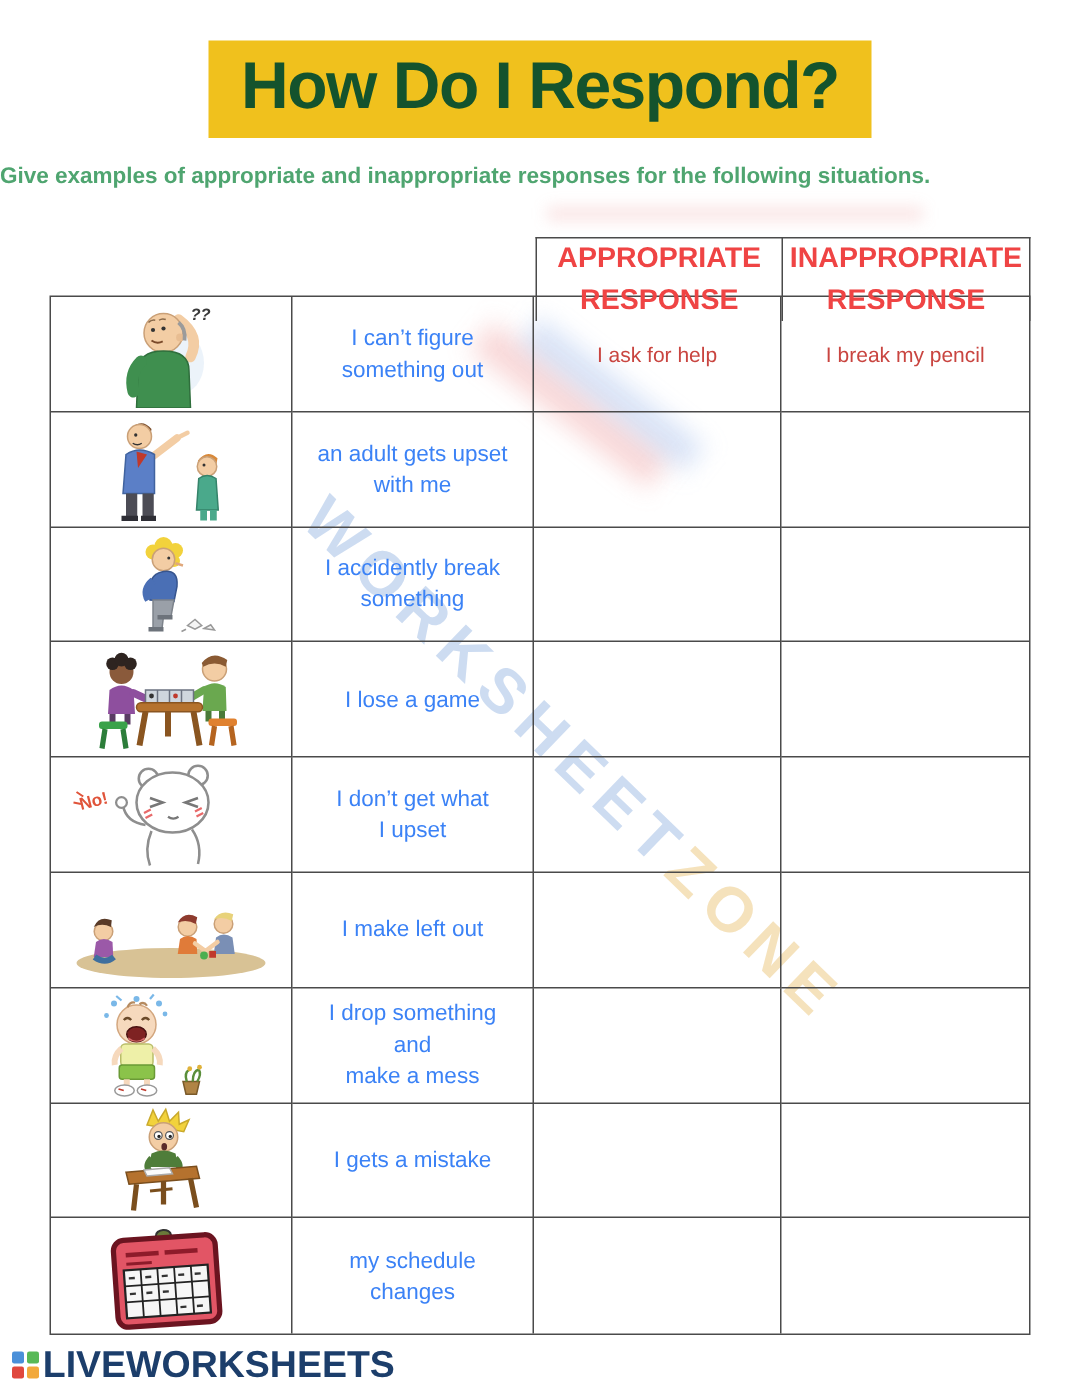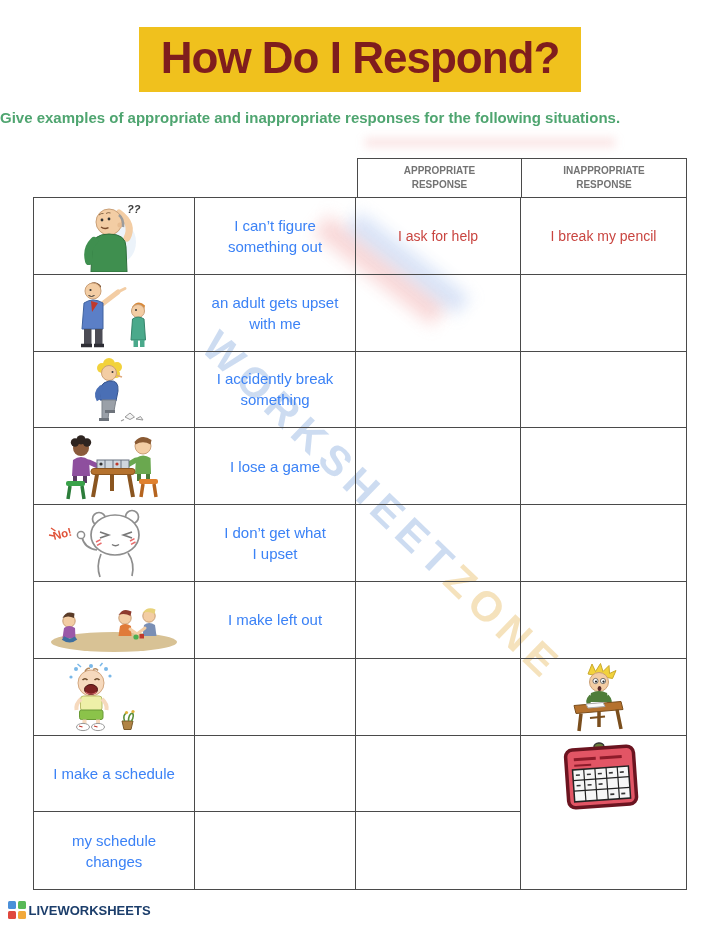--- a/index.html
+++ b/index.html
@@ -41,21 +41,21 @@
 
   
   .table-wrap { position:absolute; left:33px; top:158px; width:654px; }
   .header-row {
     margin-left:324px; width:330px; height:39px;
     display:grid; grid-template-columns:165px 165px;
   }
   .header-cell {
     border:1px solid #4a4a4a; border-bottom:none;
     display:flex; align-items:center; justify-content:center; text-align:center;
-    font-size:10px; font-weight:700; color:#737373; line-height:1.45;
+    font-size:19px; font-weight:700; color:#ef4444; line-height:1.45;
     white-space:pre-line;
   }
   .header-cell + .header-cell { border-left:none; }
   .body-grid {
     display:grid; grid-template-columns:161px 161px 165px 165px;
     grid-auto-rows:76.8px; border:1px solid #4a4a4a; width:654px;
     background:transparent;
   }
   .cell {
     border-right:1px solid #4a4a4a; border-bottom:1px solid #4a4a4a;
@@ -68,36 +68,36 @@
     white-space:pre-line; padding:0 10px; }
   .answer-cell { font-size:14px; font-weight:400; padding:0 8px; }
   .image-cell svg { display:block; }
 
   
   .footer { position:absolute; left:8px; top:898px; height:24px;
     display:flex; align-items:center; gap:3px; cursor:pointer; }
   .logo-grid { display:grid; grid-template-columns:8px 8px; grid-auto-rows:8px;
     gap:1.5px; }
   .logo-sq { width:8px; height:8px; border-radius:1.5px; }
-  .brand { font-size:13px; font-weight:800; letter-spacing:0; }
+  .brand { font-size:25px; font-weight:800; letter-spacing:0; }
 </style>
 </head>
 <body>
 
 <div class="page">
 
   <div class="smudge smudge-top"></div>
   <div class="smudge smudge-red"></div>
   <div class="smudge smudge-blue"></div>
   <div class="watermark">
     <span class="wm-blue">WORKSHEET</span><span class="wm-orange">ZONE</span>
   </div>
 
   <div class="title-wrap">
-    <span class="title-box" id="title-box" style="background: rgb(240, 193, 29); color: #7f1d1d;">How Do I Respond?</span>
+    <span class="title-box" id="title-box" style="background: rgb(240, 193, 29); color: #14532d;">How Do I Respond?</span>
   </div>
   <div class="subtitle" id="subtitle" style="color: rgb(79, 165, 112);">Give examples of appropriate and inappropriate responses for the following situations.</div>
 
   <div class="table-wrap">
     <div class="header-row">
       <div class="header-cell">APPROPRIATE
 RESPONSE</div>
       <div class="header-cell">INAPPROPRIATE
 RESPONSE</div>
     </div>
@@ -265,40 +265,42 @@
  <ellipse cx="44" cy="66" rx="6.5" ry="3.6" fill="#fff" stroke="#999"></ellipse>
  <ellipse cx="59" cy="66" rx="6.5" ry="3.6" fill="#fff" stroke="#999"></ellipse>
  <path d="M40 65 l3.5 1 M55 65 l3.5 1" stroke="#c0392b" stroke-width="1.2"></path>
  <path d="M42 38 q-5.5 5 -4.5 11 M63 38 q5.5 5 4.5 11" stroke="#f6d9bd" stroke-width="4" fill="none"></path>
  <path d="M83 60 l11 0 l-2 8.5 l-7 0 Z" fill="#b08445" stroke="#7a5a2a"></path>
  <path d="M85.5 60 q-2 -6 2 -8 M89.5 60 q0 -7 4 -8 M92.5 60 q3 -5 1 -8" stroke="#5a8e3a" stroke-width="1.6" fill="none"></path>
  <circle cx="87.5" cy="51.5" r="1.6" fill="#e0b23a"></circle>
             <circle cx="94" cy="50.5" r="1.6" fill="#e0b23a"></circle>
           </svg>
         </div>
+        <div class="cell situation-cell">I drop something and
+make a mess</div>
         <div class="cell answer-cell" style="color: rgb(201, 69, 64);"></div>
         <div class="cell answer-cell" style="color: rgb(201, 69, 64);"></div>
         <div class="cell image-cell">
           <svg width="150" height="72" viewBox="0 0 150 72">
             <path d="M59 13 l4 -10 l3.5 7.5 l5 -8 l2.5 8 l6 -6 l0.5 8 l6.5 -3 l-3.5 8 Z" fill="#f2d23c" stroke="#c9a92c" stroke-width="1"></path>
  <circle cx="70" cy="21" r="9.5" fill="#f3cda4" stroke="#caa077"></circle>
  <circle cx="66.5" cy="20" r="2.6" fill="#fff" stroke="#555" stroke-width="0.8"></circle>
  <circle cx="74" cy="20" r="2.6" fill="#fff" stroke="#555" stroke-width="0.8"></circle>
  <circle cx="67" cy="20.6" r="1.1" fill="#222"></circle>
             <circle cx="74.5" cy="20.6" r="1.1" fill="#222"></circle>
  <ellipse cx="70.5" cy="27.5" rx="1.9" ry="2.5" fill="#5a2a2a"></ellipse>
  <path d="M60 41 L62 32 Q70 28 78 32 L80 41 Z" fill="#4f7d3a"></path>
  <path d="M62 35 q-4.5 5 -1.5 8.5 M78 35 q4.5 5 1.5 8.5" stroke="#4f7d3a" stroke-width="4" fill="none"></path>
  <path d="M45 44.5 L92 40.5 L94 48.5 L47 52.5 Z" fill="#b5722e" stroke="#7a4e1d"></path>
  <path d="M57 43 L74 41.5 L76 45.5 L59 47 Z" fill="#fbfbfb" stroke="#aaa"></path>
  <path d="M52 52.5 L50 70 M88 48.5 L92 68 M70 50.5 V66" stroke="#7a4e1d" stroke-width="3.5"></path>
  <path d="M61 57 l15 -1.5" stroke="#7a4e1d" stroke-width="2"></path>
           </svg>
         </div>
-        <div class="cell situation-cell">I make a schedule</div>
+        <div class="cell situation-cell">I gets a mistake</div>
         <div class="cell answer-cell" style="color: rgb(201, 69, 64);"></div>
         <div class="cell answer-cell" style="color: rgb(201, 69, 64);"></div>
         <div class="cell image-cell">
           <svg width="150" height="72" viewBox="0 0 150 72">
             <g transform="rotate(-4 72 38)">
  <ellipse cx="72" cy="8.5" rx="5" ry="3.6" fill="#6a7a3a" stroke="#333" stroke-width="1.4"></ellipse>
  <rect x="38" y="10" width="68" height="58" rx="7" fill="#e25565" stroke="#6b1420" stroke-width="3.5"></rect>
  <path d="M46 20 h22 M72 20 h22" stroke="#8e1b2a" stroke-width="3"></path>
  <path d="M46 26 h17" stroke="#8e1b2a" stroke-width="2"></path>
  <rect x="44" y="30" width="56" height="32" fill="#f6f6f6" stroke="#222" stroke-width="1.5"></rect>

